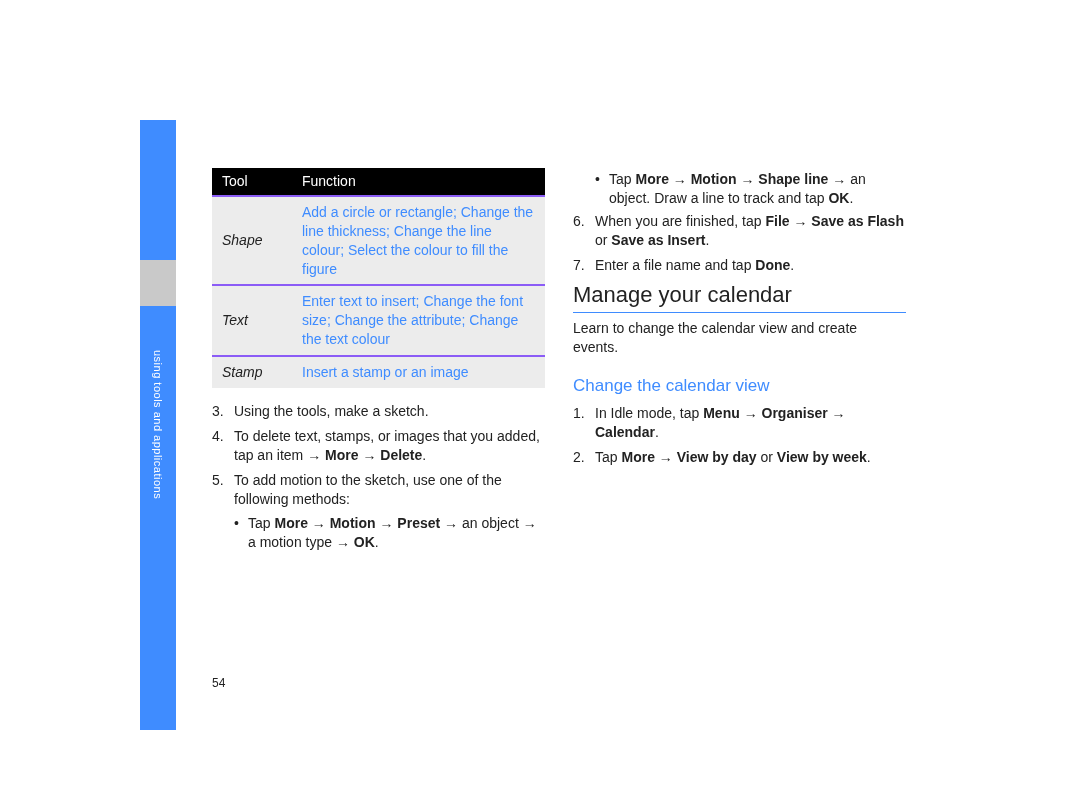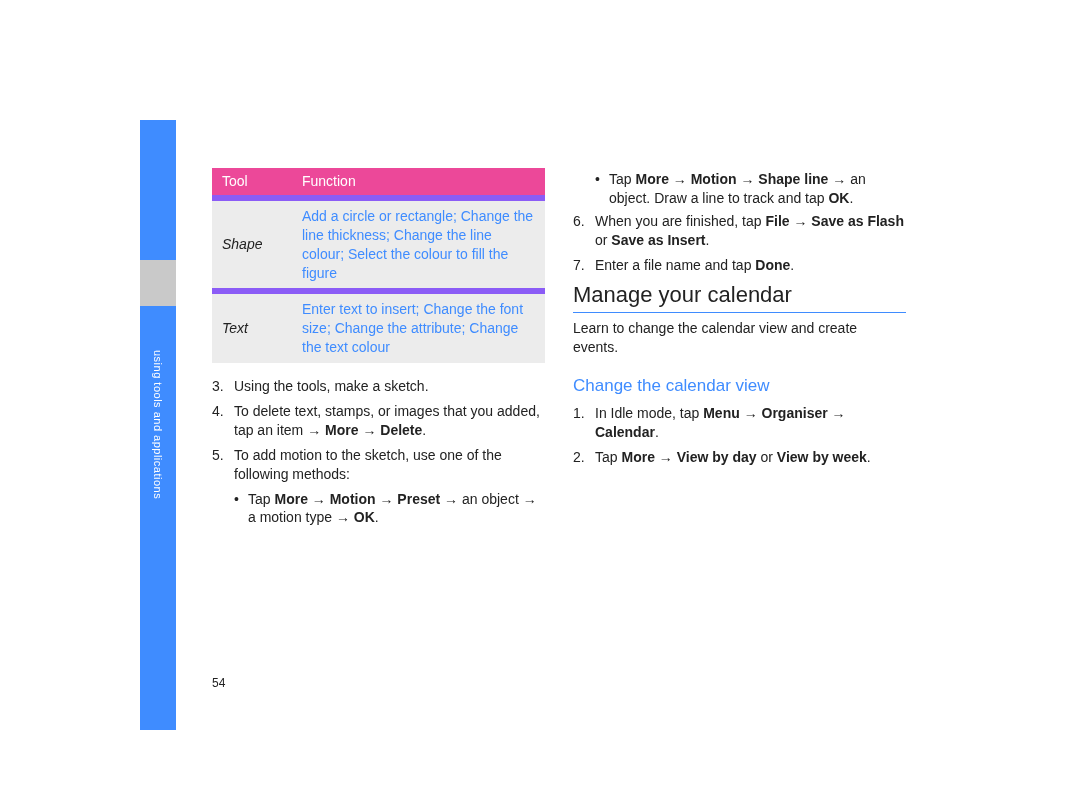--- a/index.html
+++ b/index.html
@@ -55,31 +55,31 @@
   }
   .col {
     flex: 1 1 0;
   }
   table.tool-table {
     width: 100%;
     border-collapse: collapse;
     font-size: 14px;
   }
   table.tool-table th {
-    background: #ec4899;
+    background: #000000;
     color: #fff;
     text-align: left;
     font-weight: normal;
     padding: 4px 10px;
   }
   table.tool-table td {
     background: #ececec;
     padding: 6px 10px;
     vertical-align: middle;
-    border-top: 6px solid #8b5cf6;
+    border-top: 2px solid #8b5cf6;
   }
   table.tool-table td.tool-col {
     width: 80px;
     color: #222;
     font-style: italic;
   }
   table.tool-table td.func-col {
     color: #3f8cff;
   }
   ol.steps {
@@ -153,20 +153,24 @@
           <th>Function</th>
         </tr>
         <tr>
           <td class="tool-col">Shape</td>
           <td class="func-col">Add a circle or rectangle; Change the line thickness; Change the line colour; Select the colour to fill the figure</td>
         </tr>
         <tr>
           <td class="tool-col">Text</td>
           <td class="func-col">Enter text to insert; Change the font size; Change the attribute; Change the text colour</td>
         </tr>
+        <tr>
+          <td class="tool-col">Stamp</td>
+          <td class="func-col">Insert a stamp or an image</td>
+        </tr>
       </tbody>
         </table>
 
       <ol class="steps">
         <li>
           <span class="num">3.</span>
           <span class="body">Using the tools, make a sketch.</span>
         </li>
         <li>
           <span class="num">4.</span>

